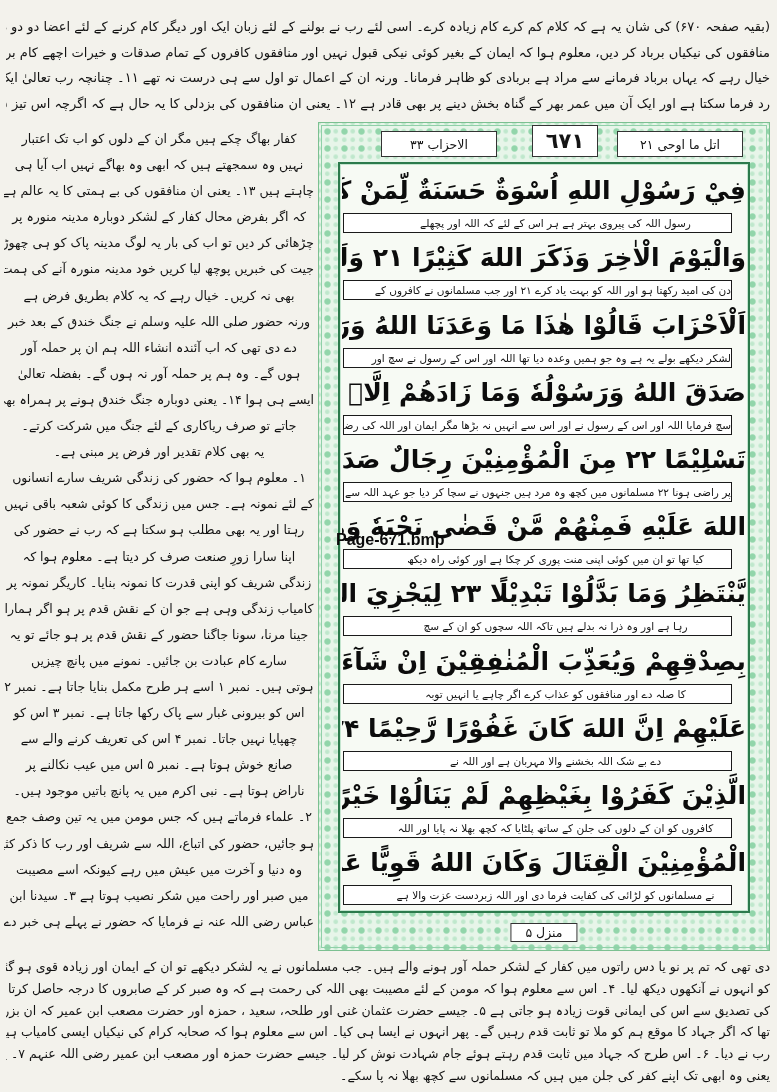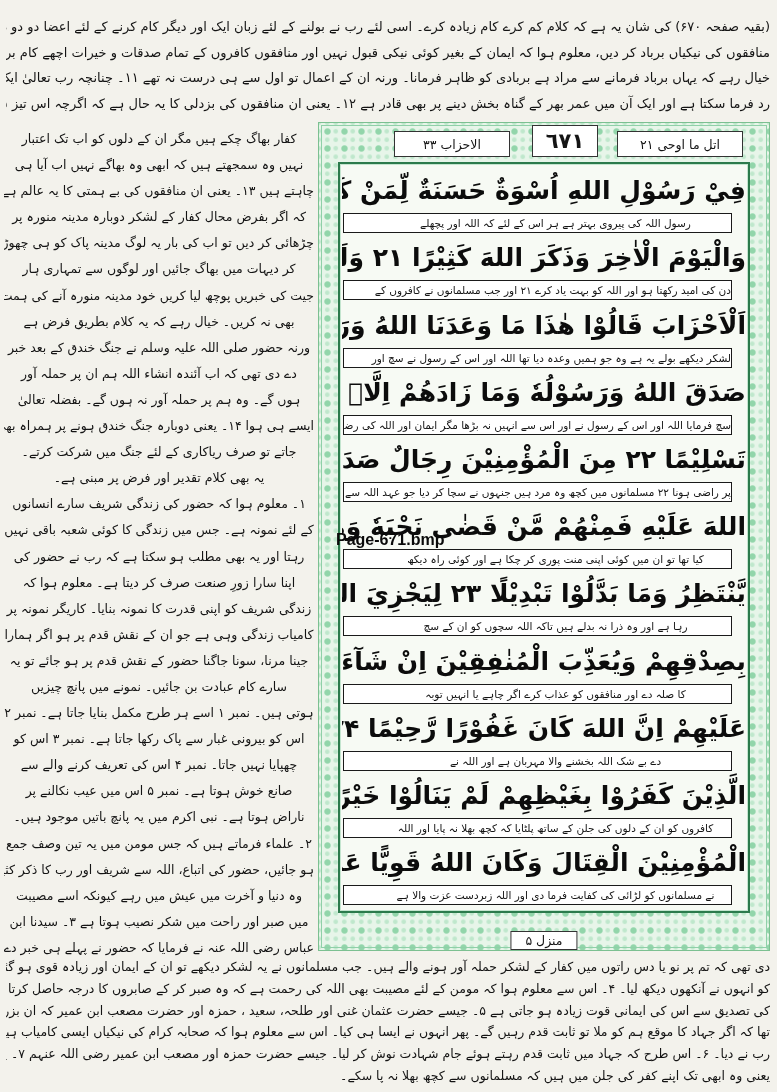--- a/index.html
+++ b/index.html
@@ -33,35 +33,35 @@
     position:absolute; left:20px; right:20px; top:40px; bottom:38px;
     background:#f7faf4; border:2px solid #2c7a4c;
     box-shadow:inset 0 0 0 1px #c4e5cf;
   }
   .hdr-box{
     position:absolute; background:#fff; border:1px solid #333;
     display:flex; align-items:center; justify-content:center;
     font-size:12.5px; white-space:nowrap; overflow:hidden;
   }
   .hdr-para{left:299px; top:9px; width:124px; height:24px;}
-  .hdr-surah{left:76px; top:9px; width:114px; height:24px;}
+  .hdr-surah{left:63px; top:9px; width:114px; height:24px;}
   .hdr-page{left:214px; top:3px; width:64px; height:30px; font-size:21px; font-weight:bold;}
   .verses{position:absolute; inset:4px 2px; display:flex; flex-direction:column;}
   .verse{flex:1; display:flex; flex-direction:column; justify-content:flex-end;}
   .arabic{
     font-size:25px; font-weight:bold; line-height:45px;
     text-align:center; white-space:nowrap; overflow:hidden; color:#0c0c0c;
   }
   .trans{
     margin:0 14px 2px 1px; height:18px; line-height:18px;
     background:#fff; border:1px solid #1a1a1a;
     font-size:10.5px; text-align:center; white-space:nowrap; overflow:hidden;padding-left:36px;
   }
   .manzil{
-    position:absolute; bottom:1px; left:50%; transform:translateX(-50%);
+    position:absolute; bottom:9px; left:50%; transform:translateX(-50%);
     background:#fff; border:1px solid #333; padding:1px 14px;
     font-size:12.5px; white-space:nowrap;
   }
   .file-label{
     position:absolute; left:336px; top:531px;
     font-family:"Liberation Sans", sans-serif; font-weight:bold;
     font-size:16px; color:#0a0a0a; direction:ltr; z-index:5;
   }
 </style>
 </head>
@@ -77,21 +77,20 @@
       <div class="t-line">رد فرما سکتا ہے اور ایک آن میں عمر بھر کے گناہ بخش دینے پر بھی قادر ہے ۱۲۔ یعنی ان منافقوں کی بزدلی کا یہ حال ہے کہ اگرچہ اس تیز ہوا اور فرشتوں کی مدد سے تمام</div>
     </div>
 
   <div class="left-col">
 
   <div class="c-line">کفار بھاگ چکے ہیں مگر ان کے دلوں کو اب تک اعتبار</div>
       <div class="c-line">نہیں وہ سمجھتے ہیں کہ ابھی وہ بھاگے نہیں اب آیا ہی</div>
       <div class="c-line">چاہتے ہیں ۱۳۔ یعنی ان منافقوں کی بے ہمتی کا یہ عالم ہے</div>
       <div class="c-line">کہ اگر بفرض محال کفار کے لشکر دوبارہ مدینہ منورہ پر</div>
       <div class="c-line">چڑھائی کر دیں تو اب کی بار یہ لوگ مدینہ پاک کو ہی چھوڑ</div>
-      <div class="c-line">کر دیہات میں بھاگ جائیں اور لوگوں سے تمہاری ہار</div>
       <div class="c-line">جیت کی خبریں پوچھ لیا کریں خود مدینہ منورہ آنے کی ہمت</div>
       <div class="c-line">بھی نہ کریں۔ خیال رہے کہ یہ کلام بطریق فرض ہے</div>
       <div class="c-line">ورنہ حضور صلی اللہ علیہ وسلم نے جنگ خندق کے بعد خبر</div>
       <div class="c-line">دے دی تھی کہ اب آئندہ انشاء اللہ ہم ان پر حملہ آور</div>
       <div class="c-line">ہوں گے۔ وہ ہم پر حملہ آور نہ ہوں گے۔ بفضلہ تعالیٰ</div>
       <div class="c-line">ایسے ہی ہوا ۱۴۔ یعنی دوبارہ جنگ خندق ہونے پر ہمراہ بھی</div>
       <div class="c-line">جاتے تو صرف ریاکاری کے لئے جنگ میں شرکت کرتے۔</div>
       <div class="c-line">یہ بھی کلام تقدیر اور فرض پر مبنی ہے۔</div>
       <div class="c-line">۱۔ معلوم ہوا کہ حضور کی زندگی شریف سارے انسانوں</div>
       <div class="c-line">کے لئے نمونہ ہے۔ جس میں زندگی کا کوئی شعبہ باقی نہیں</div>

